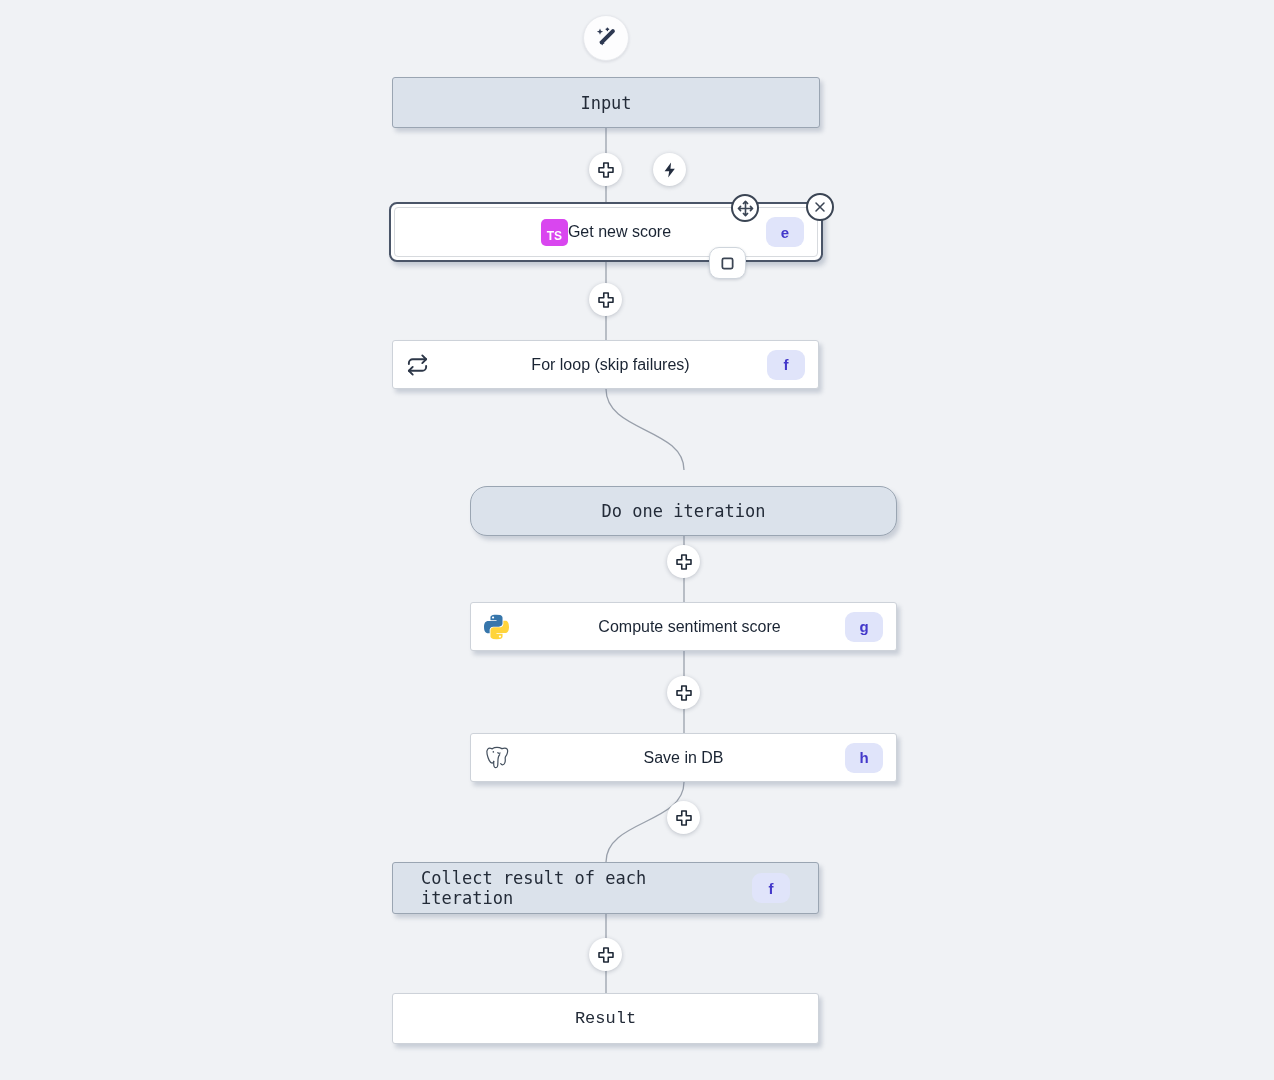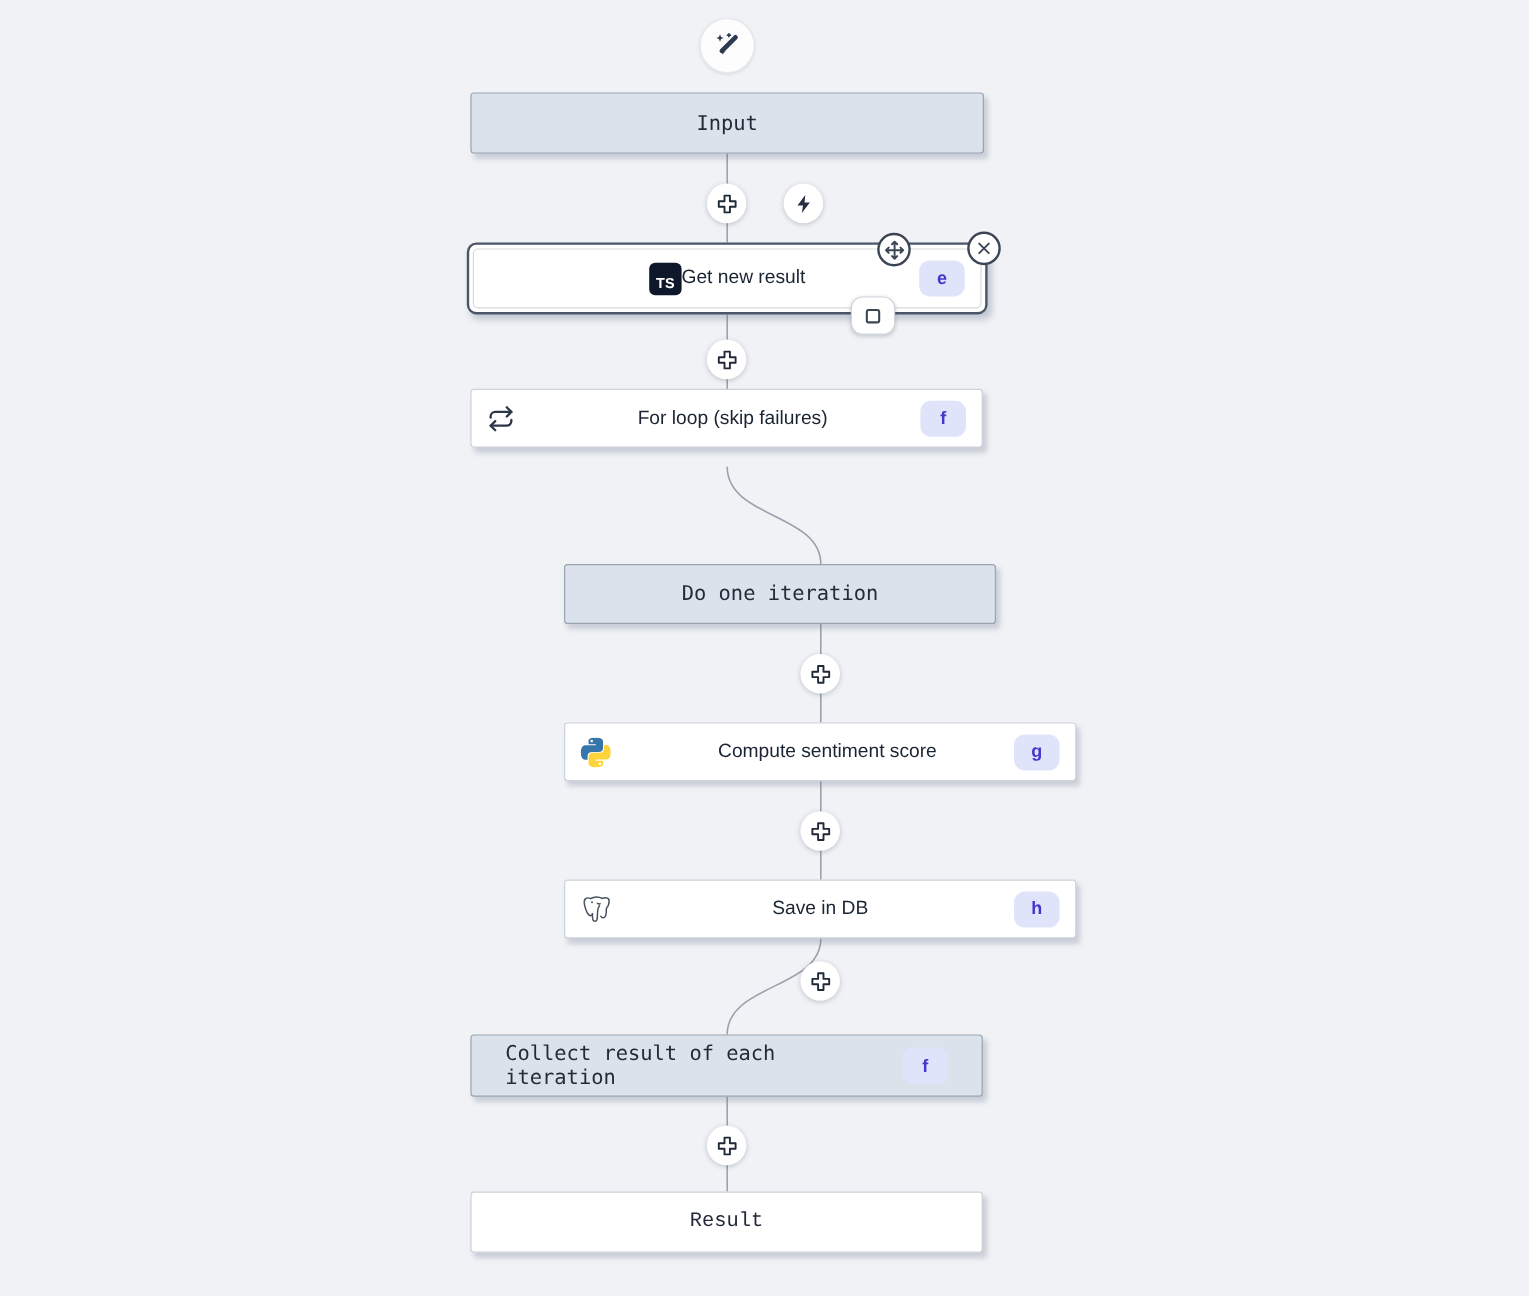--- a/index.html
+++ b/index.html
@@ -52,21 +52,21 @@
   }
   .selected-wrap .inner {
     position:relative; width:100%; height:100%;
     background:#fff; border:1px solid #d7dade; border-radius:4px;
     display:flex; align-items:center; justify-content:center;
     font-size:16px; color:#1a2433;
   }
 
   .ts-chip {
     width:27px; height:27px; border-radius:5px;
-    background:#0f172a; color:#fff;
+    background:#d946ef; color:#fff;
     font-weight:bold; font-size:12px;
     display:flex; align-items:flex-end; justify-content:center;
     padding-bottom:3px;
   }
 
   
   .circle-btn {
     position:absolute; z-index:4;
     width:33px; height:33px; border-radius:50%;
     background:#fff;
@@ -140,21 +140,21 @@
       <path d="M13.4 2 4.8 13.6h6.1L9.6 22l8.9-11.6h-5.9L13.4 2z" fill="#242e40"></path>
     </svg>
   </span>
 </div>
 
 <div class="selected-wrap" style="left:389px; top:202px; width:434px; height:60px;">
   <div class="inner">
     <span class="left-ico">
       <span class="ts-chip">TS</span>
     </span>
-    <span>Get new result</span>
+    <span>Get new score</span>
     <span class="badge">e</span>
   </div>
 </div>
 
 <div class="handle-btn" style="left:731px; top:194px;">
   <span style="display:flex;">
     <svg viewBox="0 0 24 24" width="17" height="17" fill="none" stroke="#3b4554" stroke-width="2.3" stroke-linecap="round" stroke-linejoin="round">
       <path d="M12 2v20M2 12h20M5 9l-3 3 3 3M9 5l3-3 3 3M19 9l3 3-3 3M9 19l3 3 3-3"></path>
     </svg>
   </span>
@@ -177,34 +177,34 @@
 </div>
 
 <div class="circle-btn" style="left:589px; top:283px;">
   <span style="display:flex;">
     <svg viewBox="0 0 24 24" width="20" height="20">
       <path d="M9.3 3.6h5.4v5.7h5.7v5.4h-5.7v5.7H9.3v-5.7H3.6V9.3h5.7z" fill="#fff" stroke="#1f2937" stroke-width="1.9" stroke-linejoin="round"></path>
     </svg>
   </span>
 </div>
 
-<div class="node step" style="left:392px; top:324px; width:427px; height:49px;padding-left:10px;">
+<div class="node step" style="left:392px; top:340px; width:427px; height:49px;padding-left:10px;">
   <span class="left-ico">
     <svg viewBox="0 0 24 24" width="23" height="23" fill="none" stroke="#2d3748" stroke-width="2" stroke-linecap="round" stroke-linejoin="round">
       <path d="M17 2l4 4-4 4"></path>
         <path d="M3 11v-1a4 4 0 0 1 4-4h14"></path>
       <path d="M7 22l-4-4 4-4"></path>
         <path d="M21 13v1a4 4 0 0 1-4 4H3"></path>
     </svg>
   </span>
   <span>For loop (skip failures)</span>
   <span class="badge">f</span>
 </div>
 
-<div class="node virtual" style="left:470px; top:470px; width:360px; height:50px;">
+<div class="node virtual" style="left:470px; top:486px; width:427px; height:50px;border-radius:17px;">
   <span>Do one iteration</span>
 </div>
 
 <div class="circle-btn" style="left:667px; top:545px;">
   <span style="display:flex;">
     <svg viewBox="0 0 24 24" width="20" height="20">
       <path d="M9.3 3.6h5.4v5.7h5.7v5.4h-5.7v5.7H9.3v-5.7H3.6V9.3h5.7z" fill="#fff" stroke="#1f2937" stroke-width="1.9" stroke-linejoin="round"></path>
     </svg>
   </span>
 </div>

